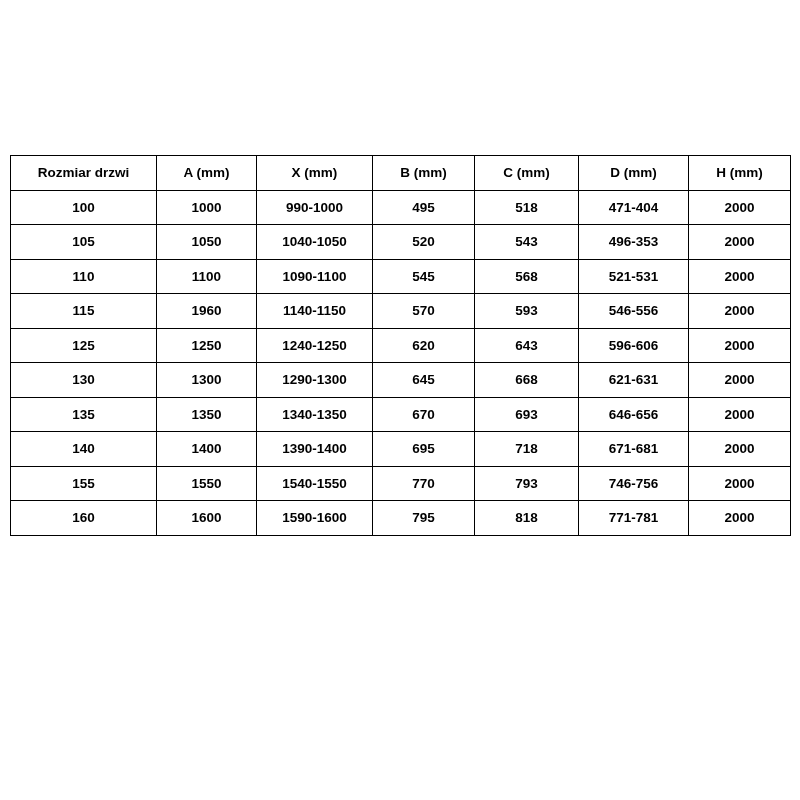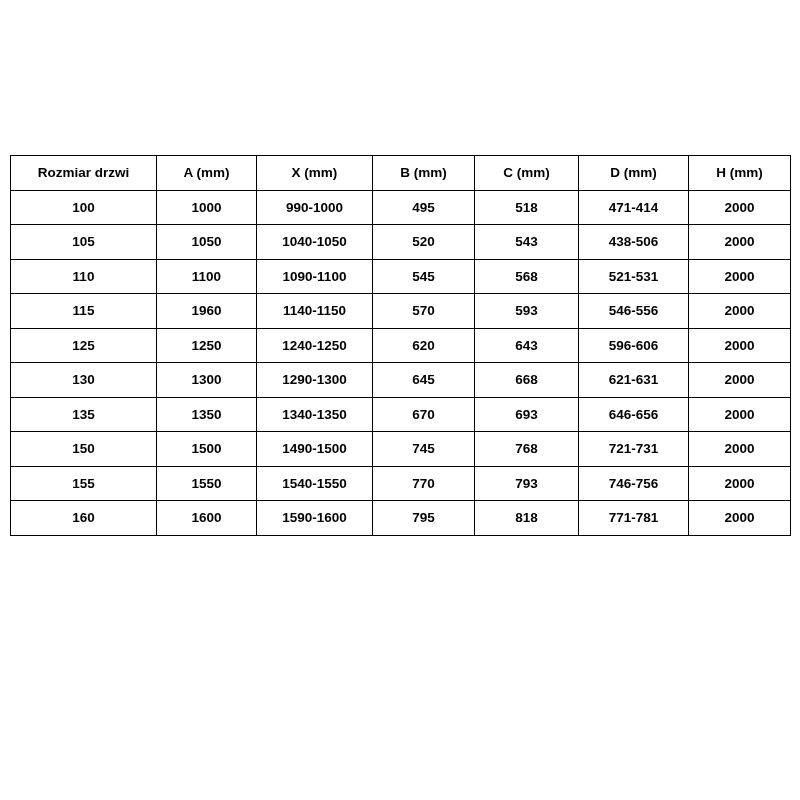--- a/index.html
+++ b/index.html
@@ -79,30 +79,30 @@
           <th>H (mm)</th>
         </tr>
       </thead>
       <tbody>
         <tr>
           <td>100</td>
           <td>1000</td>
           <td>990-1000</td>
           <td>495</td>
           <td>518</td>
-          <td>471-414</td>
+          <td>471-404</td>
           <td>2000</td>
         </tr>
         <tr>
           <td>105</td>
           <td>1050</td>
           <td>1040-1050</td>
           <td>520</td>
           <td>543</td>
-          <td>438-506</td>
+          <td>496-353</td>
           <td>2000</td>
         </tr>
         <tr>
           <td>110</td>
           <td>1100</td>
           <td>1090-1100</td>
           <td>545</td>
           <td>568</td>
           <td>521-531</td>
           <td>2000</td>
@@ -137,26 +137,26 @@
         <tr>
           <td>135</td>
           <td>1350</td>
           <td>1340-1350</td>
           <td>670</td>
           <td>693</td>
           <td>646-656</td>
           <td>2000</td>
         </tr>
         <tr>
-          <td>150</td>
-          <td>1500</td>
-          <td>1490-1500</td>
-          <td>745</td>
-          <td>768</td>
-          <td>721-731</td>
+          <td>140</td>
+          <td>1400</td>
+          <td>1390-1400</td>
+          <td>695</td>
+          <td>718</td>
+          <td>671-681</td>
           <td>2000</td>
         </tr>
         <tr>
           <td>155</td>
           <td>1550</td>
           <td>1540-1550</td>
           <td>770</td>
           <td>793</td>
           <td>746-756</td>
           <td>2000</td>

